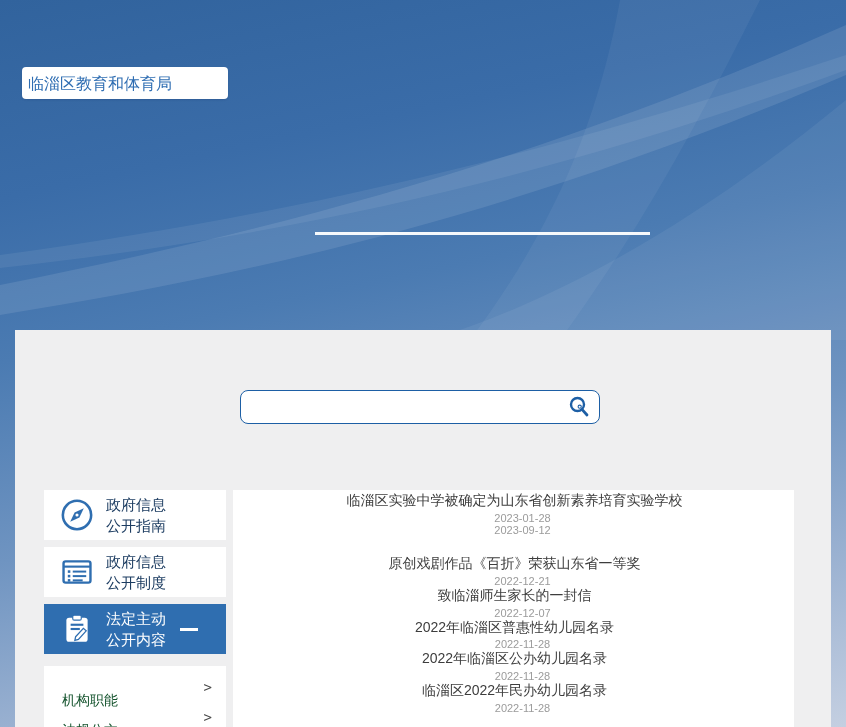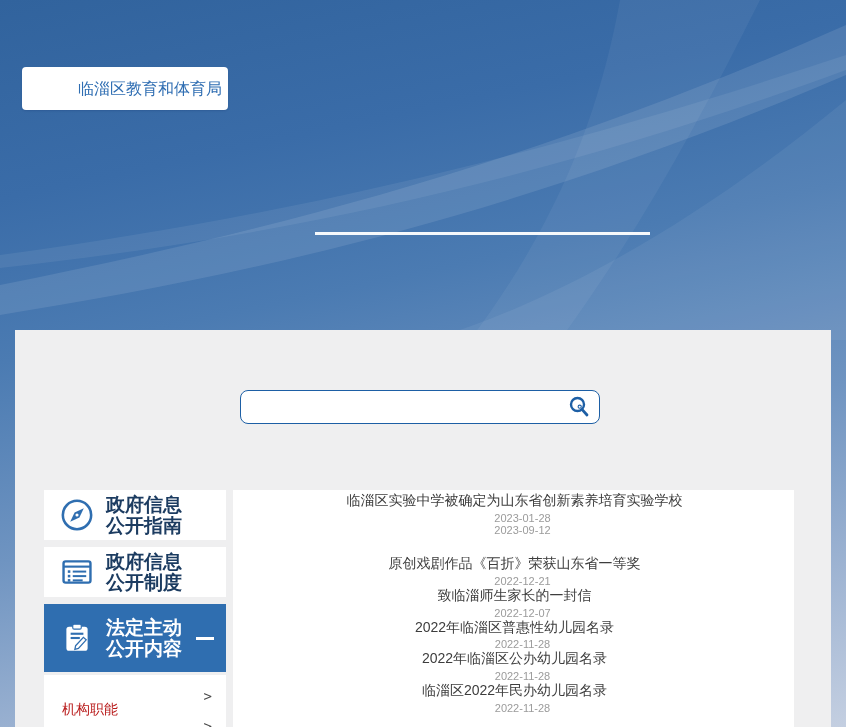--- a/index.html
+++ b/index.html
@@ -5,22 +5,22 @@
   html,body{margin:0;padding:0;}
   body{font-family:"Liberation Sans","DejaVu Sans",sans-serif;}
   .stage{position:relative;width:846px;height:727px;overflow:hidden;
     background:linear-gradient(168deg,#31639d 0%,#3a6ca8 22%,#4b7bb2 40%,#6f94c1 62%,#9db3d2 82%,#c4cfe1 100%);}
   .banner-art{position:absolute;left:0;top:0;width:846px;height:340px;pointer-events:none;}
 
   
   .brand{position:absolute;left:18px;top:6px;display:flex;align-items:center;gap:10px;}
   .emblem{width:44px;height:44px;}
   .site-name{color:#ffffff;font-size:21px;font-weight:bold;letter-spacing:1px;}
-  .dept-btn{position:absolute;left:22px;top:67px;width:206px;height:43px;background:#ffffff;
-    border:none;border-radius:4px;color:#2e6db2;font-size:16px;line-height:32px;text-align:right;
+  .dept-btn{position:absolute;left:22px;top:67px;width:206px;height:32px;background:#ffffff;
+    border:none;border-radius:4px;color:#2e6db2;font-size:16px;line-height:32px;text-align:left;
     font-family:inherit;cursor:pointer;box-shadow:0 1px 2px rgba(0,30,80,.15);}
 
   
   .hero-title{position:absolute;left:168px;top:146px;width:440px;text-align:center;color:#ffffff;
     font-size:56px;font-weight:bold;letter-spacing:10px;text-shadow:0 2px 3px rgba(20,50,100,.25);white-space:nowrap;}
   .hero-underline{position:absolute;left:315px;top:232px;width:335px;height:3px;background:#ffffff;opacity:.95;}
 
   
   .panel{position:absolute;left:15px;top:330px;width:816px;height:397px;background:#efeff0;overflow:hidden;}
 
@@ -28,29 +28,29 @@
   .searchwrap{position:absolute;left:225px;top:60px;width:360px;height:34px;background:#ffffff;
     border:1.5px solid #1d5fa5;border-radius:8px;box-sizing:border-box;display:flex;align-items:center;}
   .search-input{flex:1;height:100%;border:none;outline:none;background:transparent;padding:0 8px 0 12px;
     font-size:14px;font-family:inherit;color:#333;}
   .search-btn{border:none;background:transparent;padding:0 8px 0 0;cursor:pointer;display:flex;align-items:center;}
 
   
   .sidebar{position:absolute;left:29px;top:160px;width:182px;}
   .nav-card{background:#ffffff;height:50px;margin-bottom:7px;display:flex;align-items:center;cursor:pointer;}
   .nav-card .ic{width:34px;height:34px;margin:0 12px 0 16px;color:#2f6eb0;flex:0 0 auto;}
-  .nav-label{font-size:19px;line-height:21px;color:#1c3c61;font-weight:bold;}
-  .nav-card.active{background:#2f6eb0;height:68px;margin-bottom:3px;}
+  .nav-label{font-size:15px;line-height:21px;color:#1c3c61;}
+  .nav-card.active{background:#2f6eb0;height:50px;margin-bottom:12px;}
   .nav-card.active .ic{color:#ffffff;}
   .nav-card.active .nav-label{color:#ffffff;}
   .minus-bar{width:18px;height:3px;background:#ffffff;margin-left:14px;}
   .submenu{background:#ffffff;padding:6px 0 40px 0;}
   .submenu-item{display:flex;align-items:center;justify-content:space-between;height:30px;
     padding:0 14px 0 18px;cursor:pointer;}
-  .submenu-item .lbl{font-size:14px;color:#b91c1c;margin-top:28px;}
+  .submenu-item .lbl{font-size:14px;color:#14532d;margin-top:28px;}
   .submenu-item .chev{font-size:14px;color:#4a4a4a;font-family:"DejaVu Sans Mono",monospace;}
 
   
   .news{position:absolute;left:218px;top:160px;width:561px;height:300px;background:#ffffff;padding-top:2px;}
   .news-row{display:flex;align-items:center;height:31.7px;padding:0 13px 0 15px;cursor:pointer;flex-direction:column;}
   .news-title{flex:1;font-size:14px;color:#3d3d3d;white-space:nowrap;overflow:hidden;text-overflow:ellipsis;}
   .news-date{font-size:11px;color:#9b9b9b;margin-left:16px;flex:0 0 auto;}
 </style>
 </head>
 <body>

